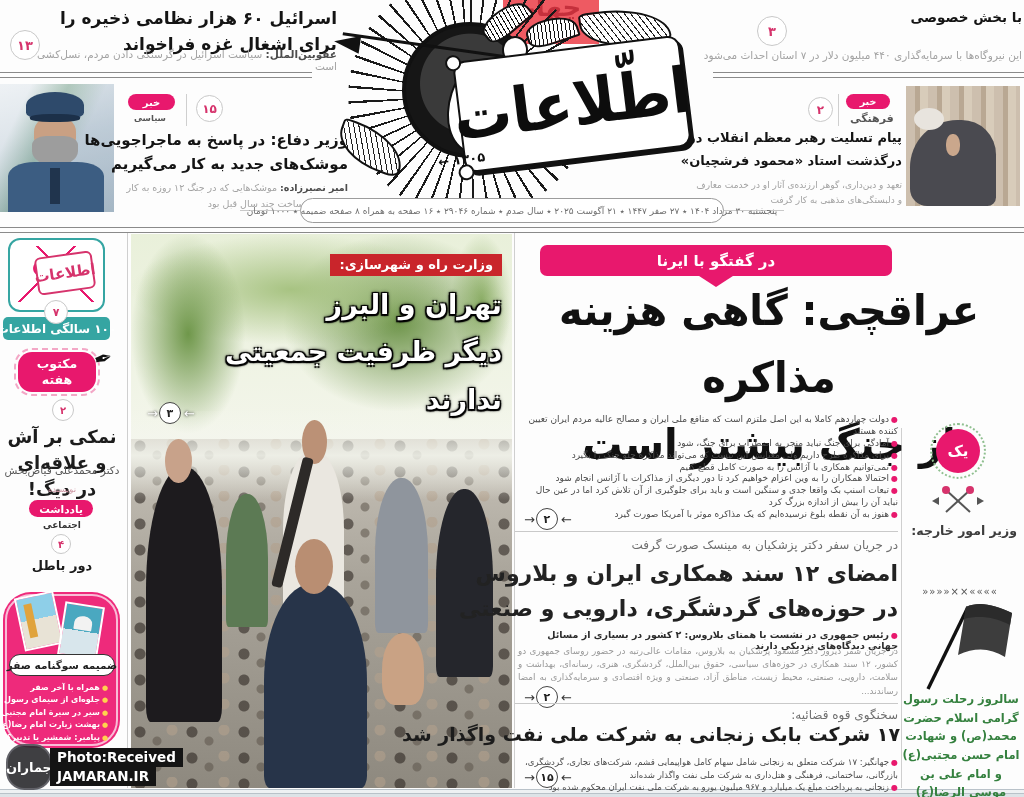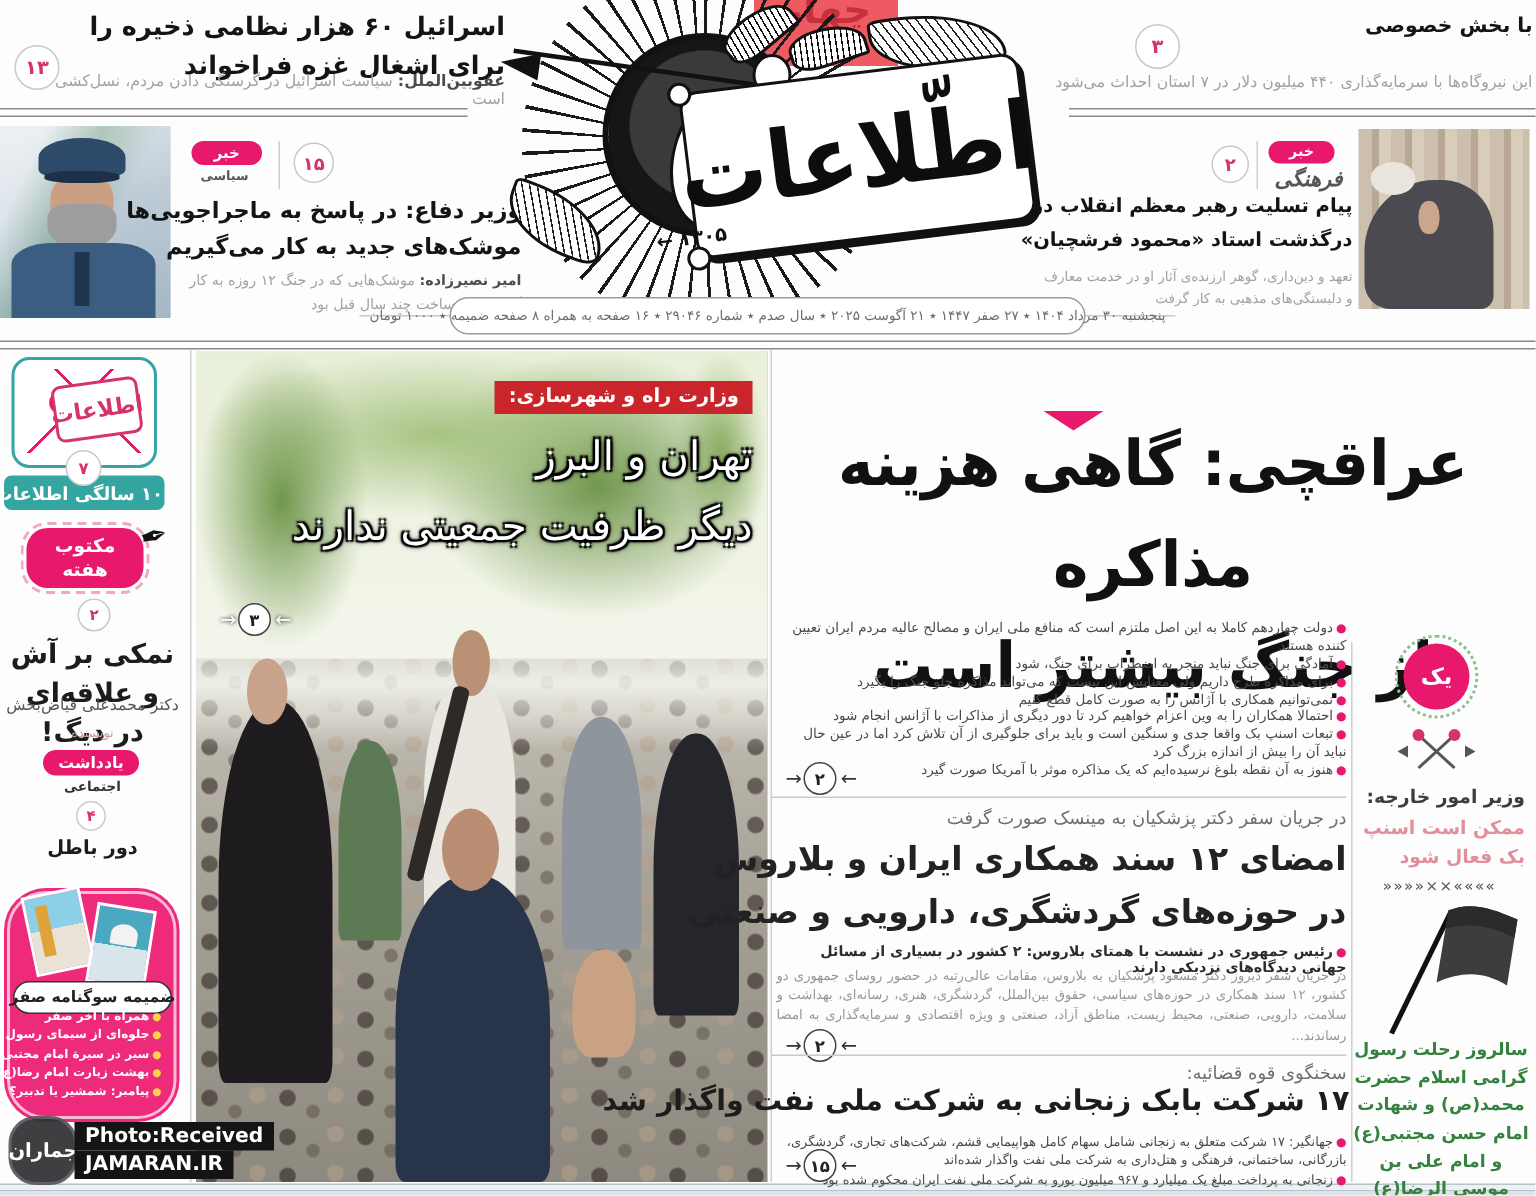--- a/index.html
+++ b/index.html
@@ -55,21 +55,21 @@
              text-align:right; line-height:1.8; }
   .tr-hl div { white-space:nowrap; }
   .tr-sub  { left:700px; top:49px; width:322px; font-size:10.5px; color:#a2a2a2; text-align:right; }
   .tr-rule { left:713px; top:72px; width:311px; }
   .far-photo { left:906px; top:86px; width:114px; height:120px; overflow:hidden;
                background:repeating-linear-gradient(90deg,#cdbfae 0 9px,#b9a893 9px 14px,#d8ccba 14px 22px); }
   .far-suit { position:absolute; left:4px; top:34px; width:86px; height:86px; background:#4a4a50; border-radius:55% 40% 10% 20%; }
   .far-hair { position:absolute; left:8px; top:22px; width:30px; height:22px; background:#e8e4de; border-radius:50%; }
   .far-hand { position:absolute; left:40px; top:48px; width:14px; height:22px; background:#caa78c; border-radius:45%; }
   .far-badge{ left:846px; top:94px; width:44px; height:15px; font-size:9.5px; }
-  .far-cat  { left:850px; top:112px; font-size:14px; color:#555; font-weight:bold;font-style:italic; }
+  .far-cat  { left:850px; top:112px; font-size:11px; color:#555; font-weight:bold; }
   .far-vline{ left:838px; top:94px; height:32px; }
   .far-num  { left:808px; top:97px; width:25px; height:25px; font-size:12px; }
   .far-hl   { left:690px; top:126px; width:212px; font-size:13px; font-weight:bold; color:#141414;
               text-align:right; line-height:1.8; }
   .far-hl div { white-space:nowrap; }
   .far-sub  { left:690px; top:178px; width:212px; font-size:9px; color:#a2a2a2; text-align:right; line-height:1.7; }
 
   
   .stamp { left:503px; top:-8px; width:96px; height:52px; background:#ee5a62; color:#c5303c;
            font-size:26px; font-weight:bold; display:flex; align-items:flex-start; justify-content:center; z-index:1;
@@ -124,21 +124,21 @@
   .crowd { position:absolute; left:0; top:37%; width:100%; height:63%;
            background:
              radial-gradient(circle 6px at 9px 7px, rgba(46,39,34,.6) 5px, transparent 6px),
              radial-gradient(circle 5px at 26px 16px, rgba(92,84,74,.55) 4px, transparent 5px),
              radial-gradient(circle 6px at 41px 5px, rgba(178,160,140,.6) 5px, transparent 6px),
              linear-gradient(180deg,#c9c4ba 0%, #a9a49a 40%, #8e897f 100%);
            background-size:52px 26px,52px 26px,52px 26px,100% 100%; }
   .fig { position:absolute; border-radius:48% 48% 6% 6%; }
   .photo-kicker { position:absolute; right:10px; top:20px; background:#c9252b; color:#fff; font-weight:bold;
                   font-size:13px; padding:3px 9px 4px; }
-  .photo-hl { position:absolute; right:10px; top:47px; width:362px; text-align:right; color:#fff; font-weight:normal;
+  .photo-hl { position:absolute; right:10px; top:47px; width:362px; text-align:right; color:#fff; font-weight:bold;
               line-height:1.75; font-size:27px;
               text-shadow:0 0 4px #000, 1.5px 1.5px 1px #000, -1.5px 1.5px 1px #000, 1.5px -1.5px 1px #000, -1.5px -1.5px 1px #000; }
   .photo-marker { position:absolute; left:16px; top:168px; color:#fff; }
   .photo-marker .arr { color:#fff; text-shadow:0 0 3px #000; }
 
   
   .irna-badge { left:540px; top:245px; width:352px; height:31px; font-size:15px; border-radius:7px; z-index:2; }
   .irna-chev { left:696px; top:274px; width:0; height:0; border-left:20px solid transparent; border-right:20px solid transparent;
                border-top:13px solid #e8186d; z-index:1; }
   .main-hl { left:516px; top:281px; width:506px; text-align:center; font-weight:bold; color:#111;
@@ -200,21 +200,21 @@
   .yad-author { left:3px; top:577px; width:118px; font-size:10.5px; color:#555; text-align:center;margin-top:15px; }
   .supp { left:5px; top:594px; width:113px; height:152px; background:#ee2a7b; border-radius:26px;
           border:2px solid #f9bcd6; box-shadow:0 0 0 2px #ee2a7b; }
   .cover { position:absolute; width:40px; height:54px; border:2px solid #fff; background:
            linear-gradient(#8ecfe8 0 45%, #e8e3d6 45% 100%); }
   .cover .minaret { position:absolute; left:6px; top:6px; width:8px; height:34px; background:#e0a33c; }
   .cover2 { background:linear-gradient(#4aa8c0 0 50%, #d8e6ec 50% 100%); }
   .cover2 .dome { position:absolute; left:10px; top:10px; width:18px; height:14px; background:#f2f2f2; border-radius:50% 50% 8% 8%; }
   .supp-label { position:absolute; left:2px; top:58px; width:106px; height:22px; background:#fff; border:1.5px solid #333;
                 border-radius:11px; color:#222; font-size:10.5px; font-weight:bold; display:flex; align-items:center; justify-content:center; white-space:nowrap; }
-  .supp-items { position:absolute; right:8px; top:76px; width:98px; }
+  .supp-items { position:absolute; right:8px; top:86px; width:98px; }
   .supp-items .li { color:#fff; font-size:8px; font-weight:bold; line-height:1.55; text-align:right; white-space:nowrap; }
   .supp-items .dot2 { color:#ffd34d; margin-left:2px; font-size:7px; }
 
   
   .wm-logo { left:6px; top:744px; width:46px; height:46px; background:#2f2f33; border-radius:40%;
              border:2px solid #55555c; color:#fff; font-size:13px; font-weight:bold;
              display:flex; align-items:center; justify-content:center; z-index:5; opacity:.92; }
   .wm-text { left:50px; top:748px; z-index:5; direction:ltr; }
   .wm-text div { background:#141414; color:#fff; font-size:13.5px; font-weight:bold; padding:1px 7px 2px; width:max-content; }
 </style>
@@ -327,20 +327,21 @@
       <div>تهران و البرز</div>
       <div>دیگر ظرفیت جمعیتی ندارند</div>
     </div>
     <div class="marker photo-marker">
       <span class="arr">←</span>
       <span class="mnum">۳</span>
       <span class="arr">→</span>
     </div>
   </div>
 
+  <div class="abs pinkbadge irna-badge">در گفتگو با ایرنا</div>
   <div class="abs irna-chev"></div>
   <div class="abs main-hl">
     <div>عراقچی: گاهی هزینه مذاکره</div>
     <div>از جنگ بیشتر است</div>
   </div>
   <div class="abs ibullets">
 
       <div class="li"><span class="dot">●</span><span>دولت چهاردهم کاملا به این اصل ملتزم است که منافع ملی ایران و مصالح عالیه مردم ایران تعیین کننده هستند</span></div>
 
 
@@ -396,21 +397,20 @@
   </div>
   <svg class="abs mallets" width="56" height="30" viewBox="0 0 56 30">
     <line x1="16" y1="4" x2="40" y2="26" stroke="#555" stroke-width="2"></line>
     <line x1="40" y1="4" x2="16" y2="26" stroke="#555" stroke-width="2"></line>
     <circle cx="16" cy="4" r="4" fill="#d6336c"></circle>
     <circle cx="40" cy="4" r="4" fill="#d6336c"></circle>
     <path d="M2,15 l7,-4 v8 z" fill="#555"></path>
     <path d="M54,15 l-7,-4 v8 z" fill="#555"></path>
   </svg>
   <div class="abs fm-kicker">وزیر امور خارجه:</div>
-  <div class="abs fm-text">ممکن است اسنپ بک فعال شود</div>
   <div class="abs chev-divider">»»»»××««««</div>
   <svg class="abs flag" width="110" height="92" viewBox="0 0 110 92">
     <line x1="22" y1="88" x2="62" y2="6" stroke="#111" stroke-width="3.4"></line>
     <path d="M60,6 C74,0 88,4 106,12 L99,56 C84,47 70,46 52,54 Z" fill="#3d3d3d"></path>
     <path d="M60,6 C74,0 88,4 106,12 L104,24 C88,16 74,14 58,18 Z" fill="#2b2b2b"></path>
   </svg>
   <div class="abs condolence">سالروز رحلت رسول گرامی اسلام حضرت محمد(ص) و شهادت امام حسن مجتبی(ع) و امام علی بن موسی الرضا(ع) تسلیت باد</div>
 
   <div class="abs ann-box">
     <div class="ann-doodle"></div>

